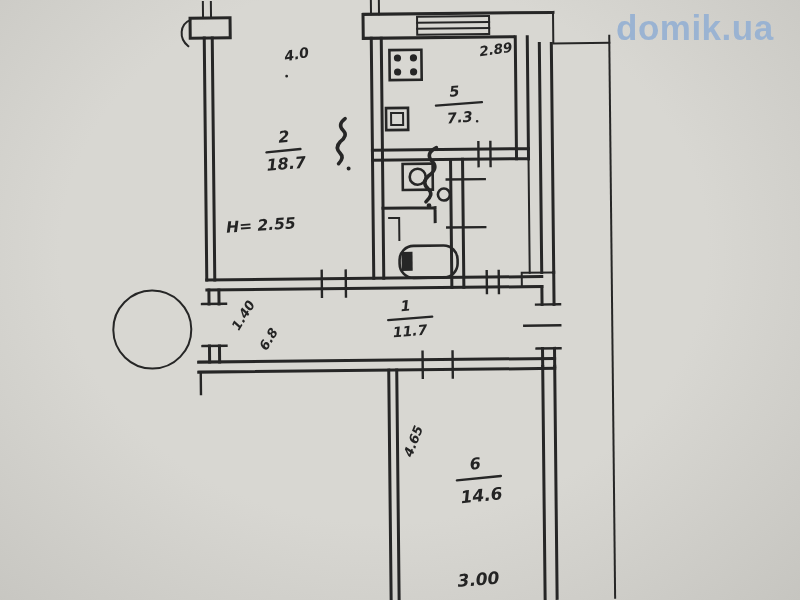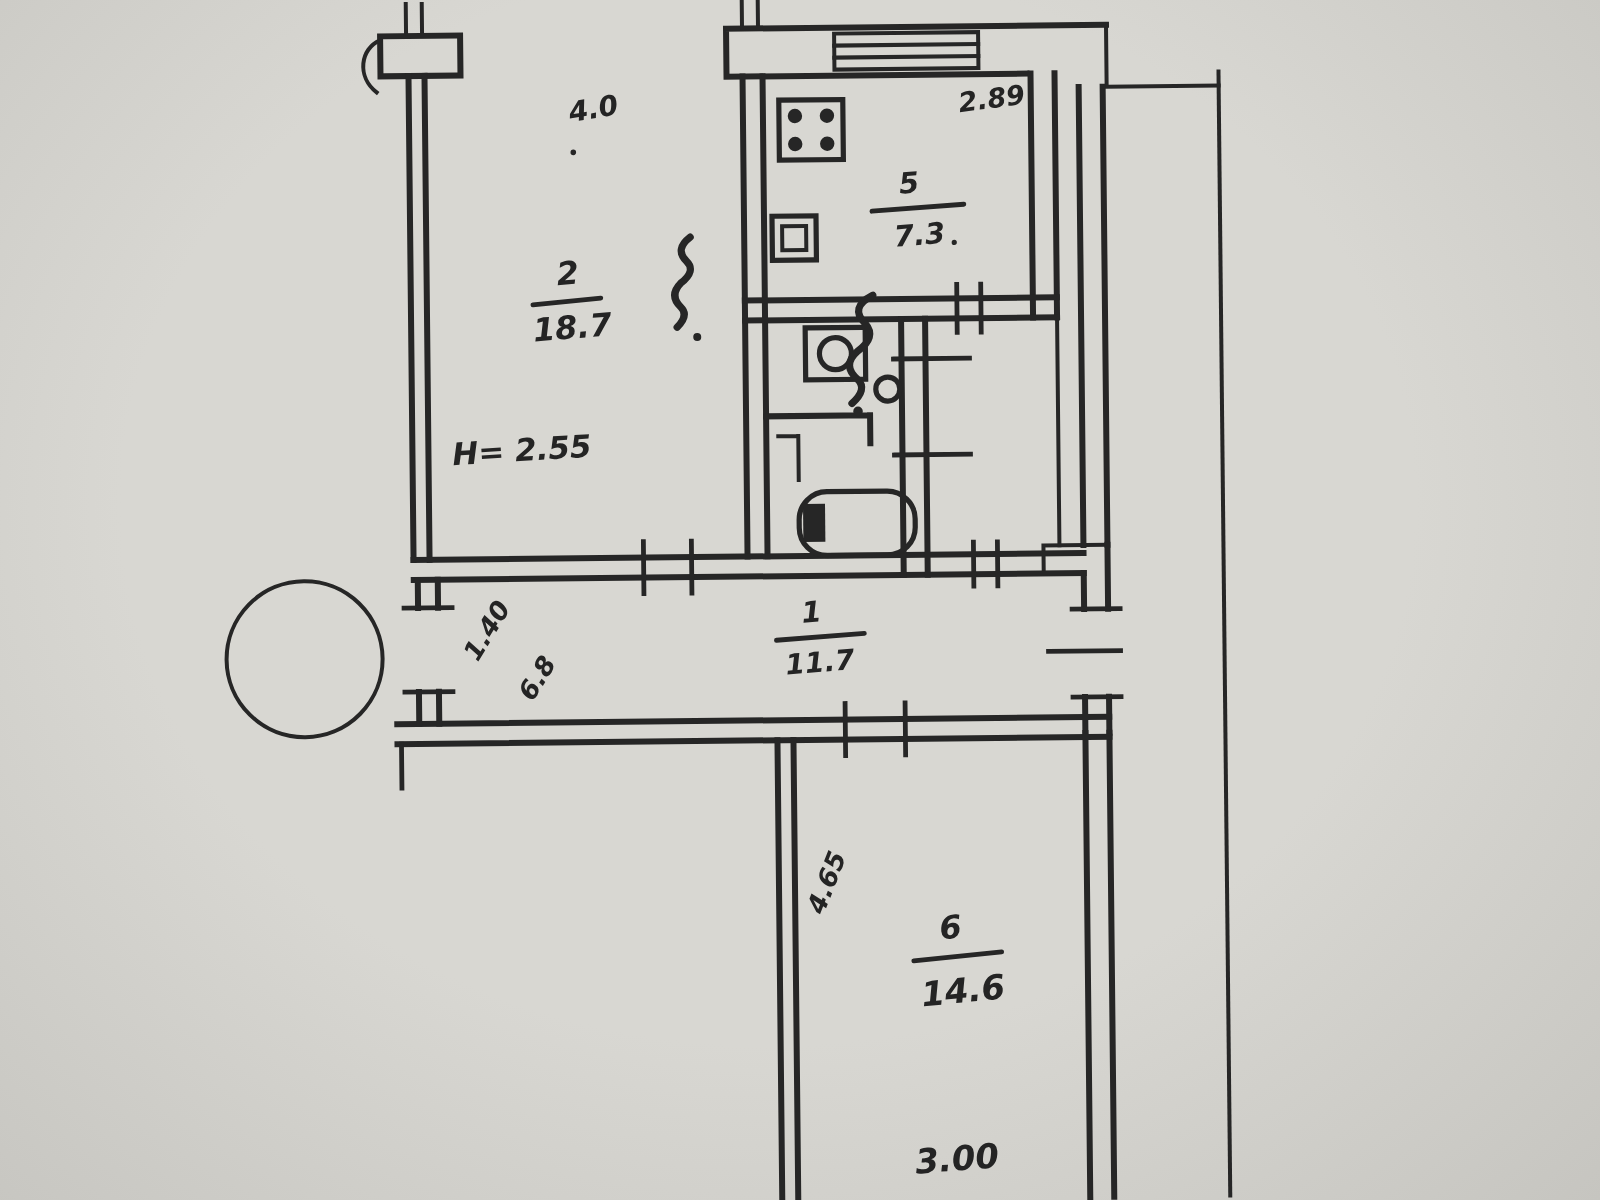--- a/index.html
+++ b/index.html
@@ -152,14 +152,15 @@
         <text class="hand" font-size="16" text-anchor="middle" transform="translate(474,470) rotate(-5)">6</text>
         <line class="fracline" x1="455" y1="481" x2="499" y2="477"></line>
         <text class="hand" font-size="17" text-anchor="middle" transform="translate(480,502) rotate(-5)">14.6</text>
         <text class="hand" font-size="13" text-anchor="middle" transform="translate(416,443) rotate(-68)">4.65</text>
         <text class="hand" font-size="17" text-anchor="middle" transform="translate(476,586) rotate(-4)">3.00</text>
       </g>
 
     </g>
   </svg>
 
+  <div id="watermark">domik.ua</div>
 
 </div>
 
 </body></html>

